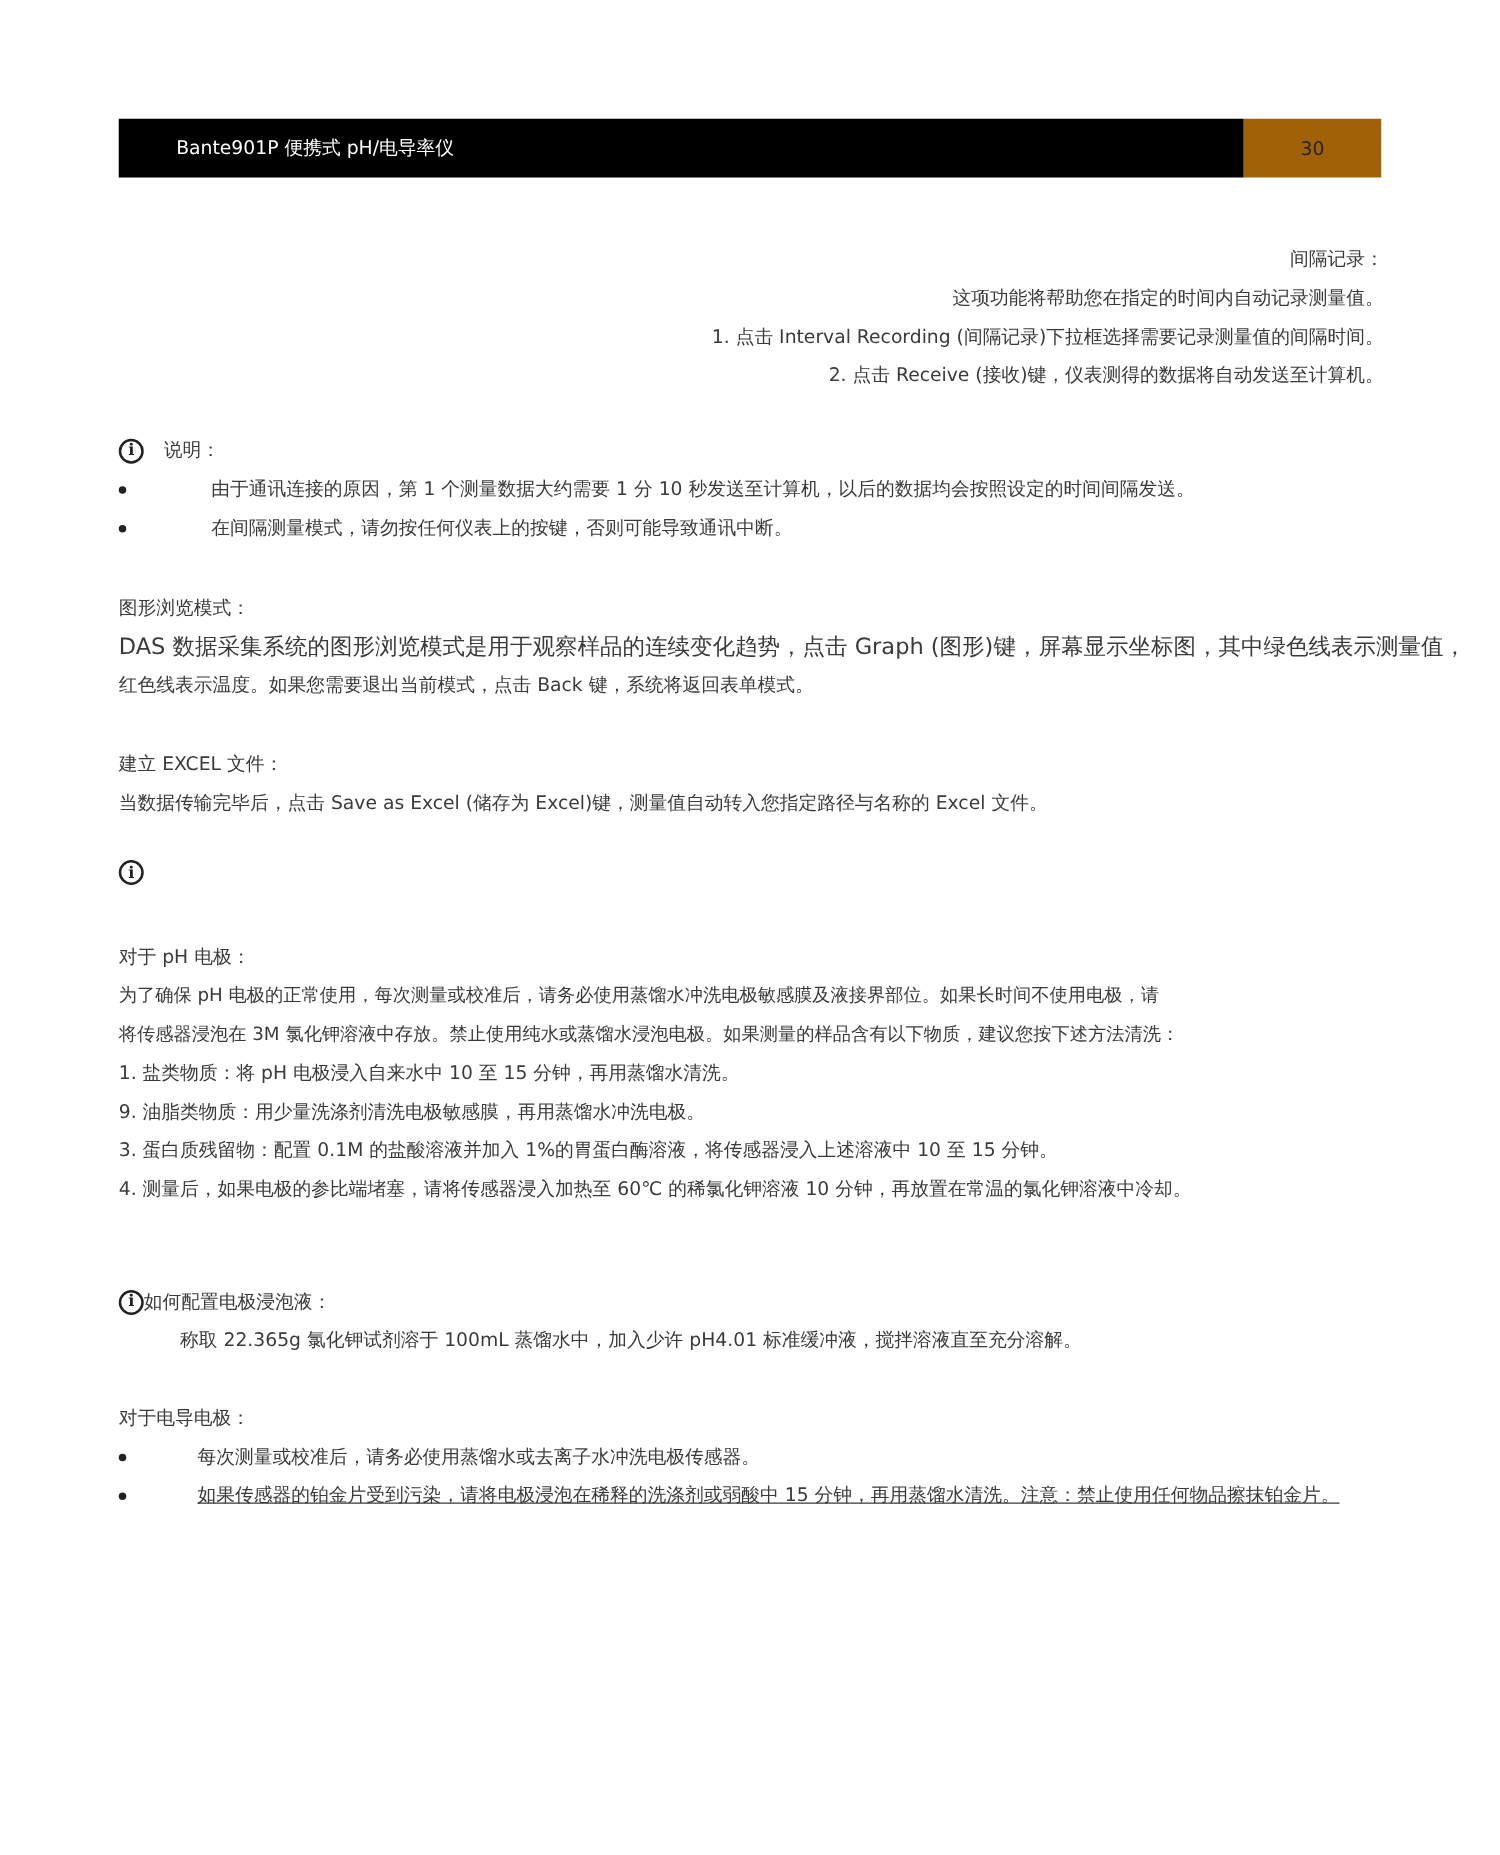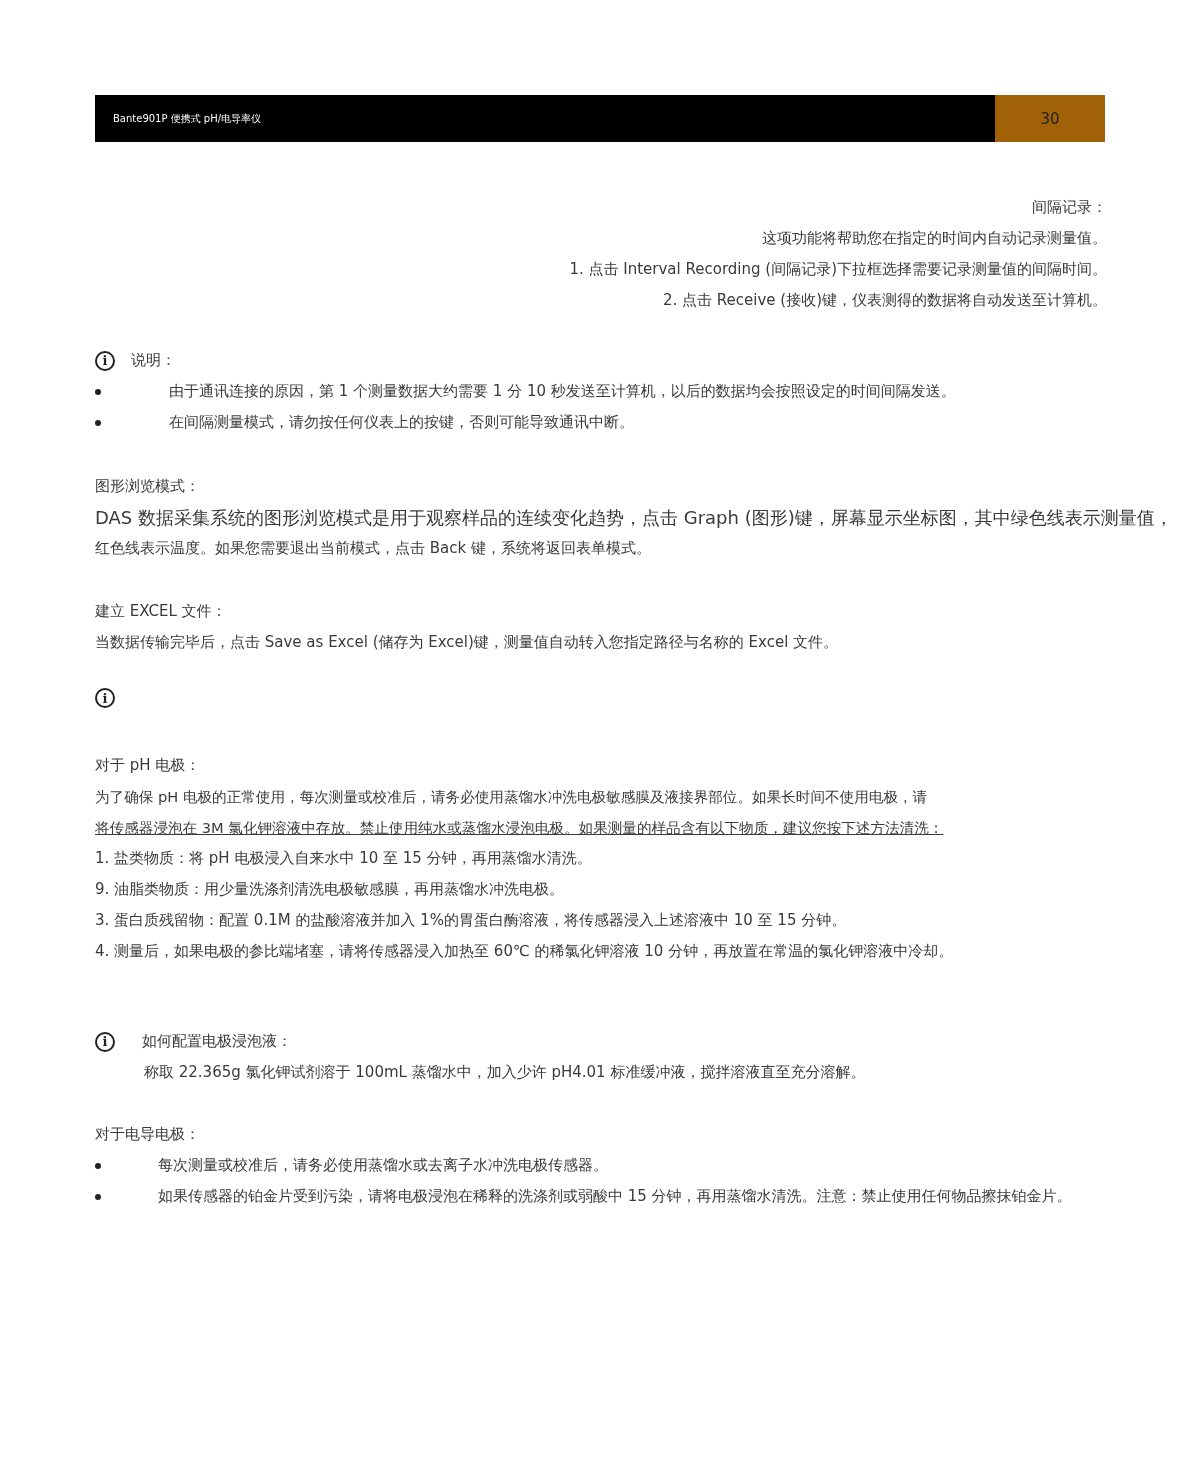--- a/index.html
+++ b/index.html
@@ -1,20 +1,20 @@
 <!DOCTYPE html>
 <html><head>
   <meta charset="utf-8">
   <style>
     html, body { margin: 0; padding: 0; background: #ffffff; }
     body { width: 1200px; height: 1484px; position: relative; overflow: hidden;
            font-family: "DejaVu Sans", "Liberation Sans", sans-serif; color: #3a3a3a; }
     .header { position: absolute; left: 95px; top: 95px; width: 1010px; height: 47px; display: flex; }
-    .header-title { flex: 0 0 900px; background: #000; color: #fff; font-size: 10px;
-                    display: flex; align-items: center; padding-left: 18px; box-sizing: border-box; }
+    .header-title { flex: 0 0 900px; background: #000; color: #fff; font-size: 15px;
+                    display: flex; align-items: center; padding-left: 46px; box-sizing: border-box; }
     .header-page { flex: 1; background: #a16207; color: #222; font-size: 15px;
                    display: flex; align-items: center; justify-content: center; }
     .block { position: absolute; left: 95px; width: 1012px; }
     .line { font-size: 15px; line-height: 31px; white-space: nowrap; }
     .line.wrap { white-space: normal; }
     .h2 { font-size: 19px; font-weight: bold; color: #1a1a1a; line-height: 30px; }
     .bullet { display: flex; align-items: flex-start; gap: 36px; }
     .bullet .dot { width: 6px; height: 6px; border-radius: 50%; background: #222; margin-top: 13px; flex: 0 0 6px; }
     .note { display: flex; align-items: center; }
     .info-icon { width: 20px; height: 20px; border: 2px solid #222; border-radius: 50%; box-sizing: border-box;
@@ -64,38 +64,38 @@
 
 <div class="block" style="top:688px;">
   <div class="line note">
     <span class="info-icon">i</span>
   </div>
 </div>
 
 <div class="block" style="top:750px;">
   <div class="line">对于 pH 电极：</div>
   <div class="line" style="font-size:14.6px;">为了确保 pH 电极的正常使用，每次测量或校准后，请务必使用蒸馏水冲洗电极敏感膜及液接界部位。如果长时间不使用电极，请</div>
-  <div class="line" style="font-size:14.6px;text-decoration:underline;">将传感器浸泡在 3M 氯化钾溶液中存放。禁止使用纯水或蒸馏水浸泡电极。如果测量的样品含有以下物质，建议您按下述方法清洗：</div>
+  <div class="line" style="font-size:14.6px;">将传感器浸泡在 3M 氯化钾溶液中存放。禁止使用纯水或蒸馏水浸泡电极。如果测量的样品含有以下物质，建议您按下述方法清洗：</div>
   <div class="line">1. 盐类物质：将 pH 电极浸入自来水中 10 至 15 分钟，再用蒸馏水清洗。</div>
   <div class="line">9. 油脂类物质：用少量洗涤剂清洗电极敏感膜，再用蒸馏水冲洗电极。</div>
   <div class="line">3. 蛋白质残留物：配置 0.1M 的盐酸溶液并加入 1%的胃蛋白酶溶液，将传感器浸入上述溶液中 10 至 15 分钟。</div>
   <div class="line">4. 测量后，如果电极的参比端堵塞，请将传感器浸入加热至 60℃ 的稀氯化钾溶液 10 分钟，再放置在常温的氯化钾溶液中冷却。</div>
 </div>
 
 <div class="block" style="top:1026px;">
   <div class="line note">
     <span class="info-icon">i</span>
-    <span style="margin-left:27px;">如何配置电极浸泡液：</span>
+    <span style="">如何配置电极浸泡液：</span>
   </div>
   <div class="line" style="padding-left:49px;">称取 22.365g 氯化钾试剂溶于 100mL 蒸馏水中，加入少许 pH4.01 标准缓冲液，搅拌溶液直至充分溶解。</div>
 </div>
 
 <div class="block" style="top:1119px;">
   <div class="line">对于电导电极：</div>
   <div class="line bullet">
     <span class="dot"></span>
     <span style="margin-left:21px;">每次测量或校准后，请务必使用蒸馏水或去离子水冲洗电极传感器。</span>
   </div>
   <div class="line bullet wrap">
     <span class="dot"></span>
-    <span style="margin-left:21px; width:985px;">如果传感器的铂金片受到污染，请将电极浸泡在稀释的洗涤剂或弱酸中 15 分钟，再用蒸馏水清洗。注意：禁止使用任何物品擦抹铂金片。</span>
+    <span style="margin-left:21px; width:985px;text-decoration:underline;">如果传感器的铂金片受到污染，请将电极浸泡在稀释的洗涤剂或弱酸中 15 分钟，再用蒸馏水清洗。注意：禁止使用任何物品擦抹铂金片。</span>
   </div>
 </div>
 
 </body></html>

